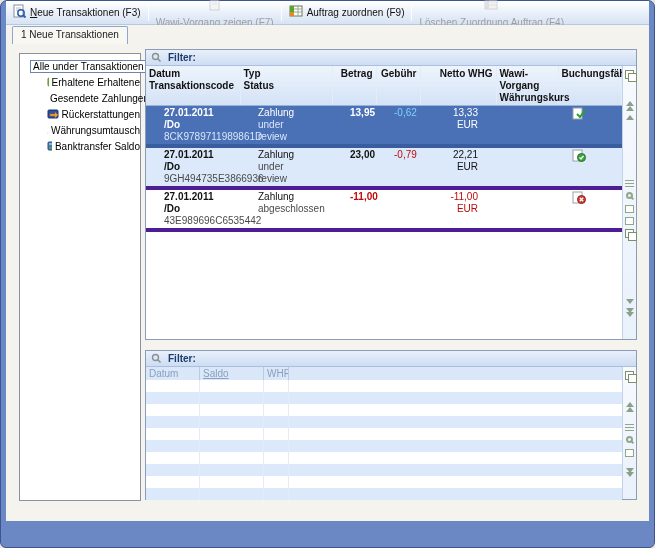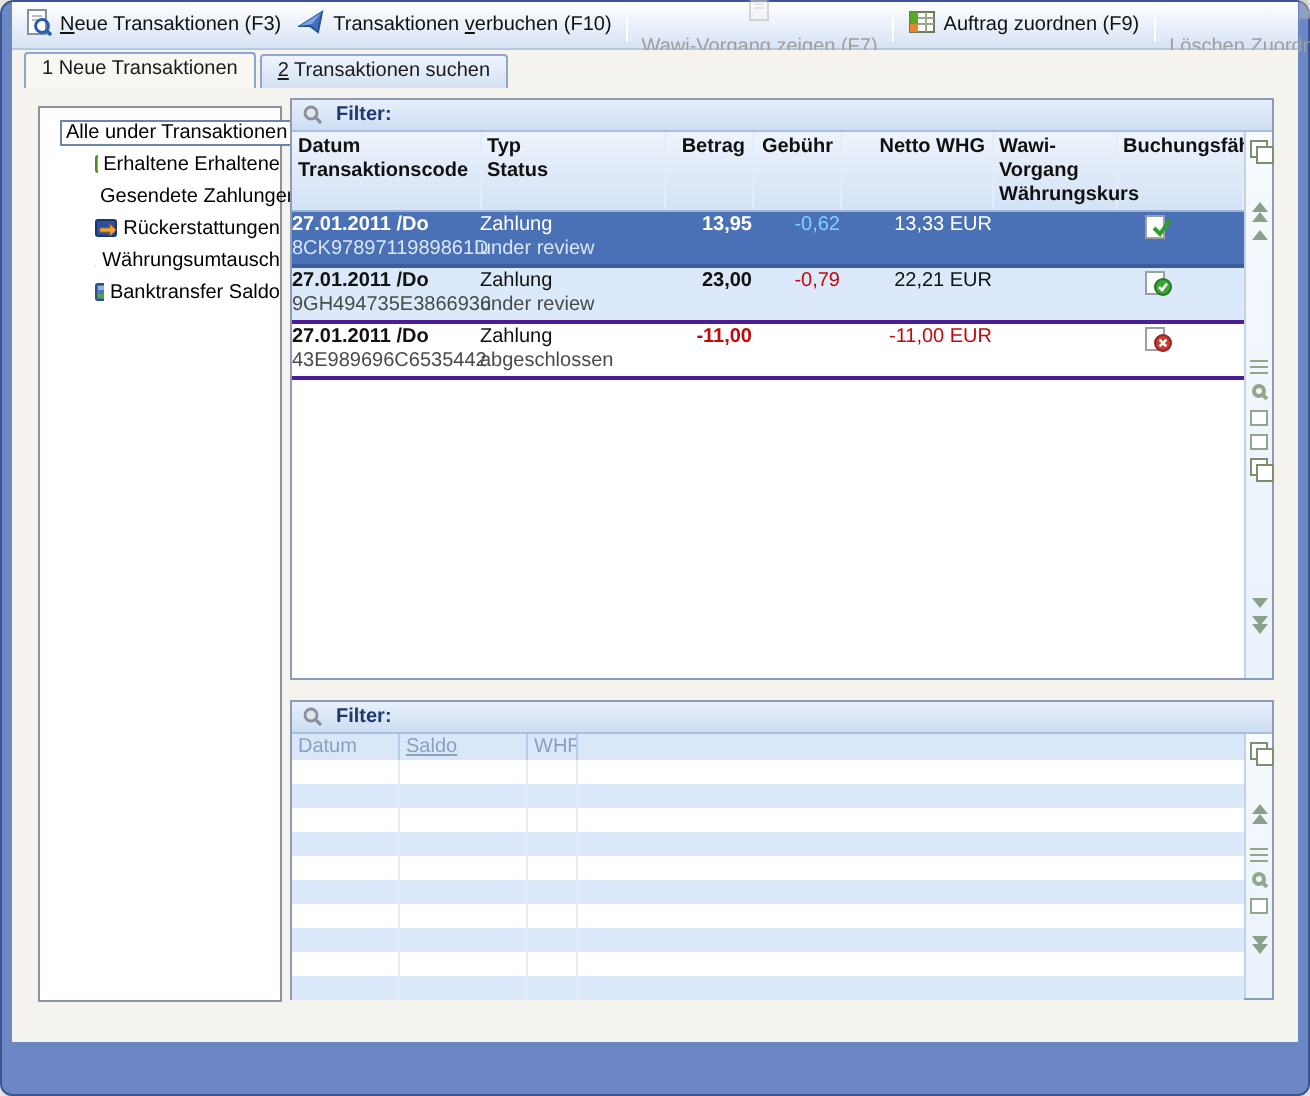--- a/index.html
+++ b/index.html
@@ -70,21 +70,21 @@
   .grid-main { flex:1; display:flex; min-height:0; }
   .table-area { flex:1; min-width:0; background:#fff; }
   table { width:100%; border-collapse:collapse; table-layout:fixed; font-size:10px; }
   thead th {
     background:linear-gradient(#edf4fc,#d4e2f6);
     color:#17356b; font-weight:bold; text-align:left;
     padding:2px 3px 1px 3px; vertical-align:top; height:25px;
     border-bottom:1px solid #9db3d6; border-right:1px solid #e3edf9;
   }
   th.num, td.num { text-align:right; }
-  tbody td { padding:1px 0; vertical-align:top; border-bottom:2px solid #4c1d95; }
+  tbody td { padding:1px 18px; vertical-align:top; border-bottom:4px solid #4c1d95; }
   tbody tr { height:26px; }
   .l1 { line-height:12px; color:#111; }
   .l2 { line-height:12px; color:#4a4a4a; }
   .b { font-weight:bold; }
   .neg { color:#c00a0a; }
   tr.sel { background:#4a70b6; }
   tr.sel td { border-bottom-color:#3a5da0; }
   tr.sel .l1 { color:#ffffff; }
   tr.sel .l2 { color:#d9e6fa; }
   tr.sel .fee { color:#7fd2ff; }
@@ -130,27 +130,20 @@
       <div class="tbtn">
         <span><svg width="15" height="15">
               <rect x="2" y="1" width="9" height="12" fill="#fff" stroke="#8a8f98"></rect>
               <line x1="4" y1="4" x2="9" y2="4" stroke="#b9bec6"></line>
               <line x1="4" y1="6" x2="9" y2="6" stroke="#b9bec6"></line>
               <circle cx="9" cy="9" r="3.2" fill="none" stroke="#2a5db0" stroke-width="1.5"></circle>
               <line x1="11.2" y1="11.2" x2="13.5" y2="13.5" stroke="#2a5db0" stroke-width="1.8"></line>
             </svg></span>
         <span><span></span><span class="accel">N</span><span>eue Transaktionen (F3)</span></span>
       </div>
-      <div class="tbtn">
-        <span><svg width="15" height="15">
-              <path d="M1,9 L12,2 L10,12 L6,9 Z" fill="#3f6fc4" stroke="#27508f"></path>
-              <path d="M1,9 L12,2 L7,8 Z" fill="#7da3e0" stroke="none"></path>
-            </svg></span>
-        <span><span>Transaktionen </span><span class="accel">v</span><span>erbuchen (F10)</span></span>
-      </div>
       <div class="tsep"></div>
       <div class="tbtn disabled">
         <span><svg width="15" height="15">
               <rect x="3" y="2" width="9" height="11" fill="#f2f2f2" stroke="#aaa"></rect>
               <line x1="5" y1="5" x2="10" y2="5" stroke="#c5c5c5"></line>
               <line x1="5" y1="7" x2="10" y2="7" stroke="#c5c5c5"></line>
             </svg></span>
         <span><span>Wawi-Vorgang zeigen (F7)</span><span class="accel"></span><span></span></span>
       </div>
       <div class="tsep"></div>
@@ -174,23 +167,20 @@
               <line x1="5" y1="8" x2="13" y2="8" stroke="#d3bcbc"></line>
             </svg></span>
         <span><span>Löschen Zuordnung Auftrag (F4)</span><span class="accel"></span><span></span></span>
       </div>
 
     </div>
 
     <div class="tabbar">
       <div class="tab active">
         <span>1 Neue Transaktionen</span><span class="accel"></span><span></span>
-      </div>
-      <div class="tab inactive">
-        <span></span><span class="accel">2</span><span> Transaktionen suchen</span>
       </div>
     </div>
 
     <div class="workspace">
 
       <div class="tree">
         <div class="tnode">
           <svg width="8" height="8">
               <path d="M7,1 L7,7 L1,7 Z" fill="#404040"></path>
             </svg>

